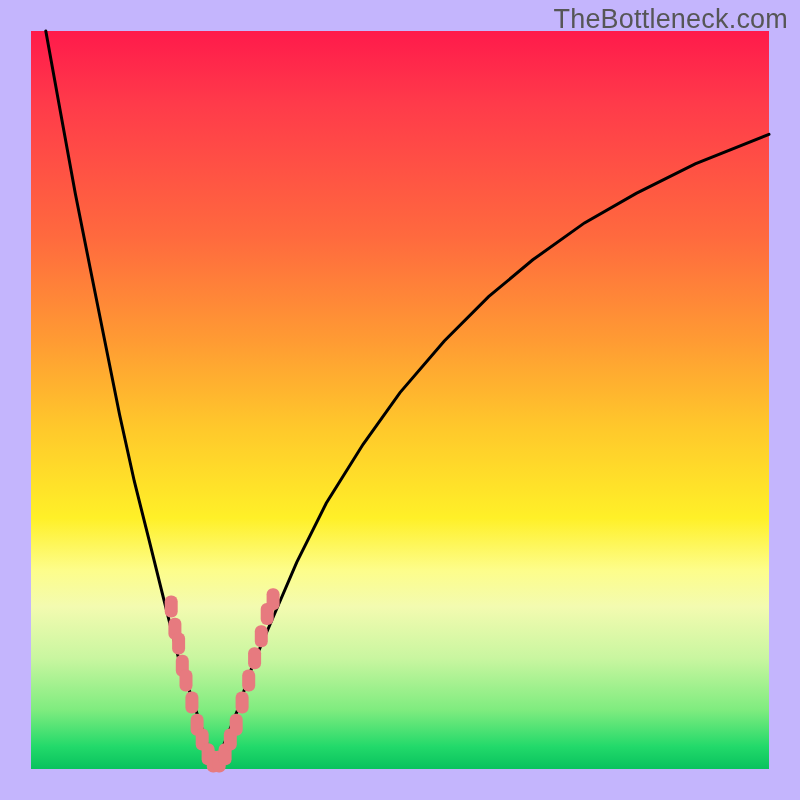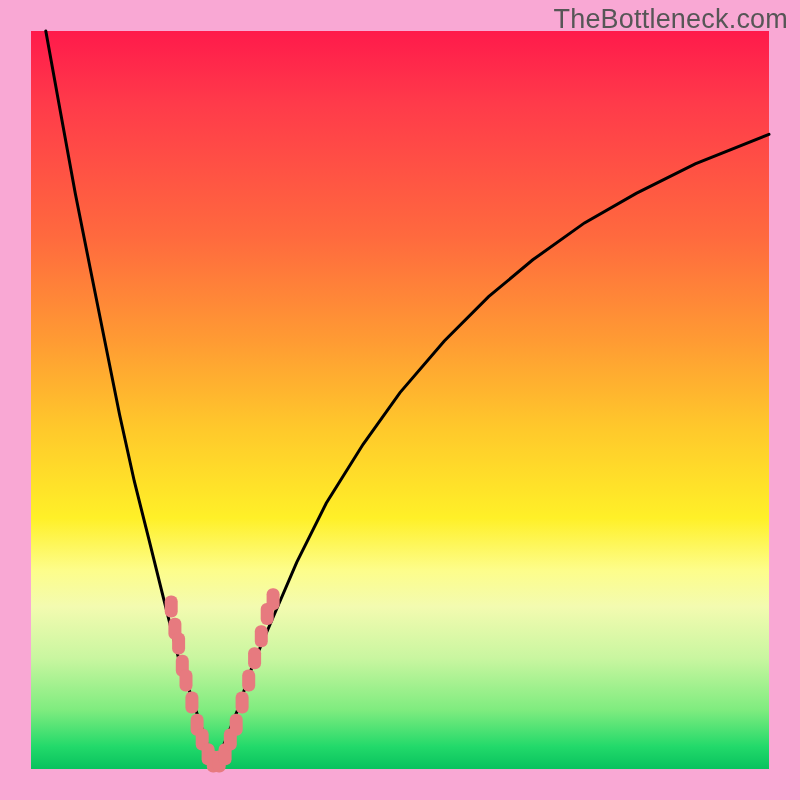--- a/index.html
+++ b/index.html
@@ -10,21 +10,21 @@
     overflow: hidden;
     background: #000;
     font-family: Arial, Helvetica, sans-serif;
   }
   .frame {
     position: absolute;
     left: 0;
     top: 0;
     width: 800px;
     height: 800px;
-    background: #f9a8d4;
+    background: #c4b5fd;
   }
   .plot-area {
     position: absolute;
     left: 31px;
     top: 31px;
     width: 738px;
     height: 738px;
     
     background: linear-gradient(to bottom,
       #ff1a4b 0%,

